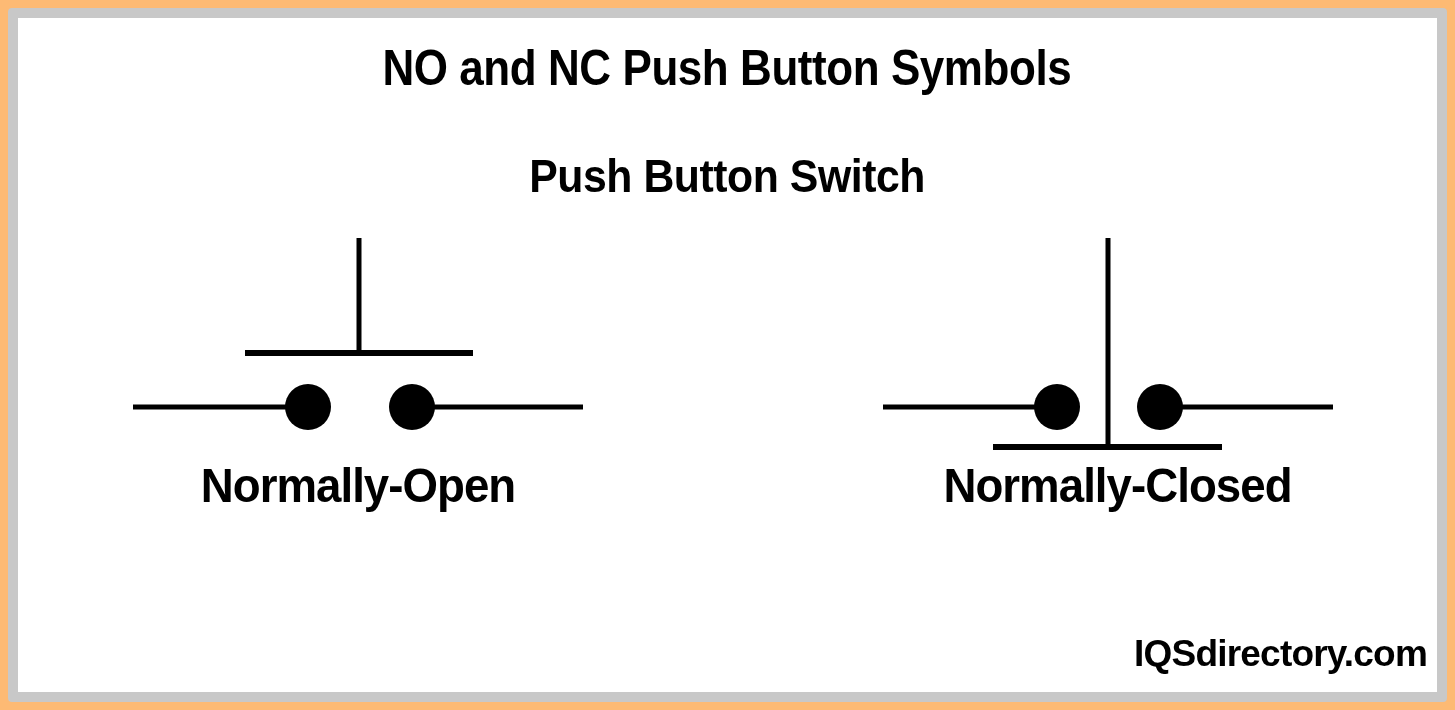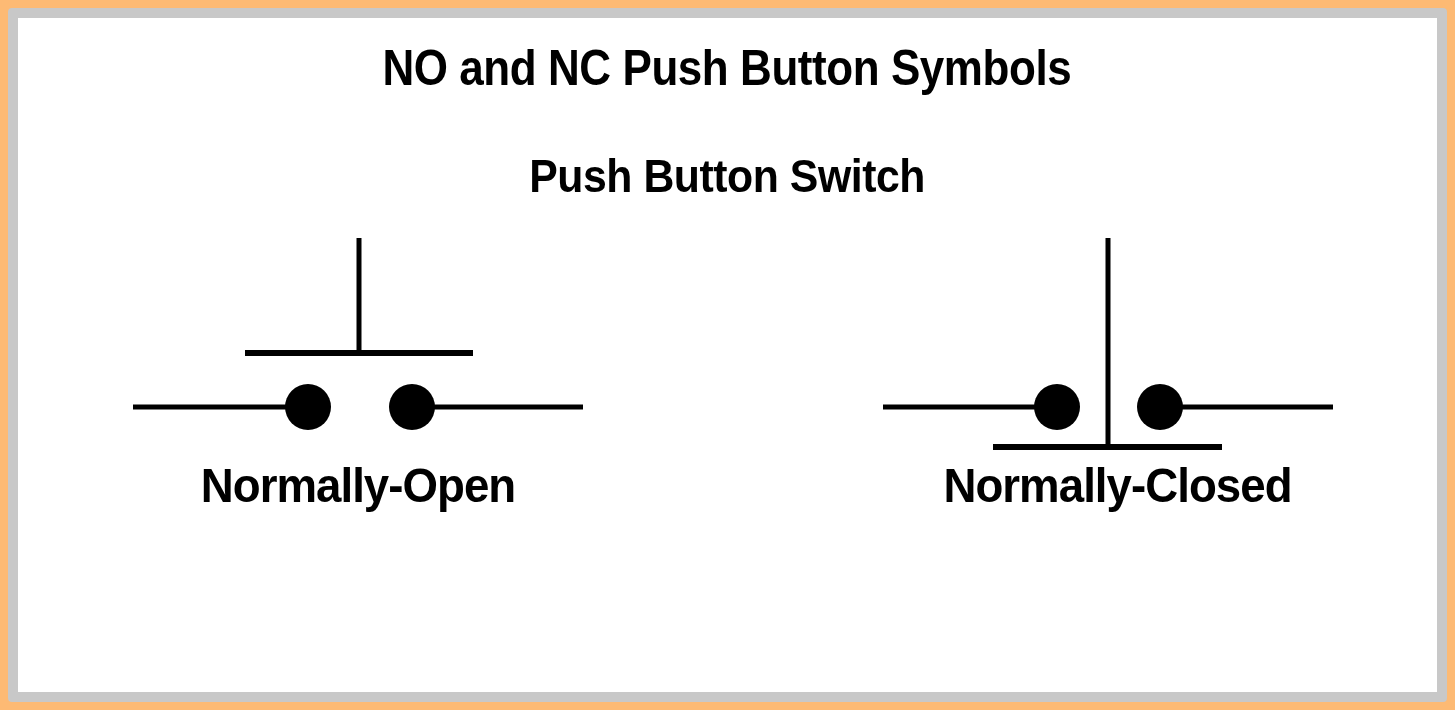--- a/index.html
+++ b/index.html
@@ -151,14 +151,15 @@
       <line class="wire" x1="1158" y1="407" x2="1333" y2="407" style="stroke: rgb(0, 0, 0);"></line>
       <circle class="contact" cx="1057" cy="407" r="23" style="fill: rgb(0, 0, 0);"></circle>
       <circle class="contact" cx="1160" cy="407" r="23" style="fill: rgb(0, 0, 0);"></circle>
     </g>
   </svg>
 
   <div class="caption left">Normally-Open</div>
 
   <div class="caption right">Normally-Closed</div>
 
+  <div class="watermark">IQSdirectory.com</div>
 
 </div>
 
 </body></html>

